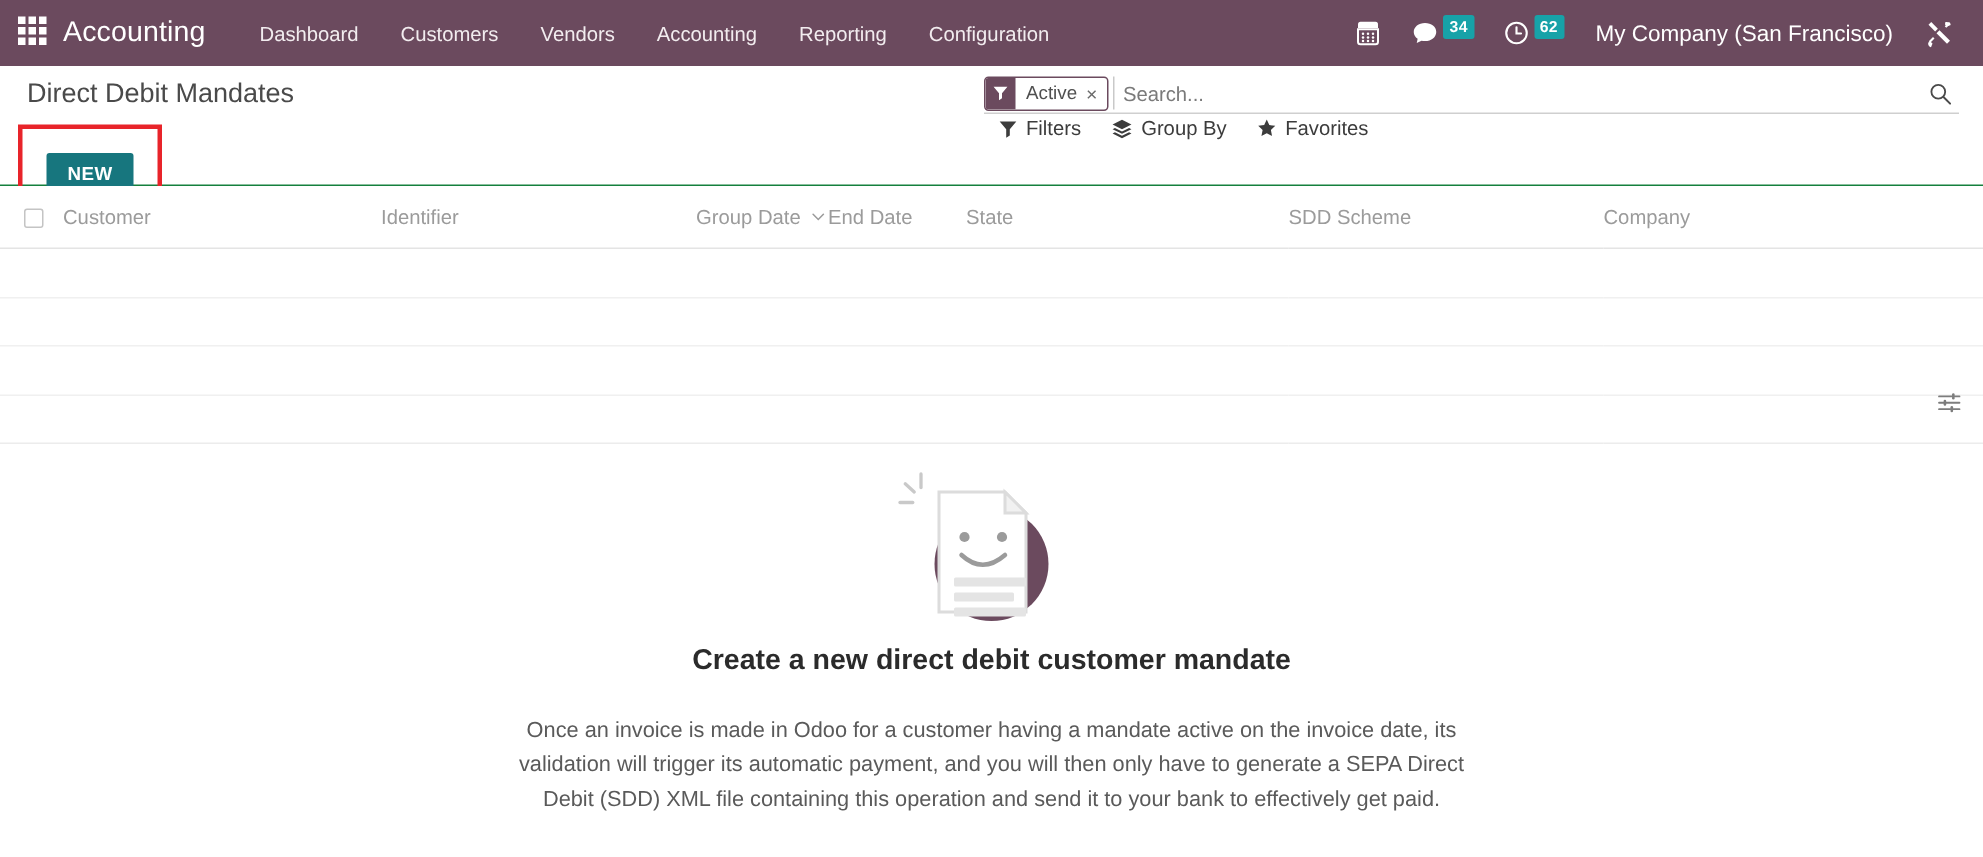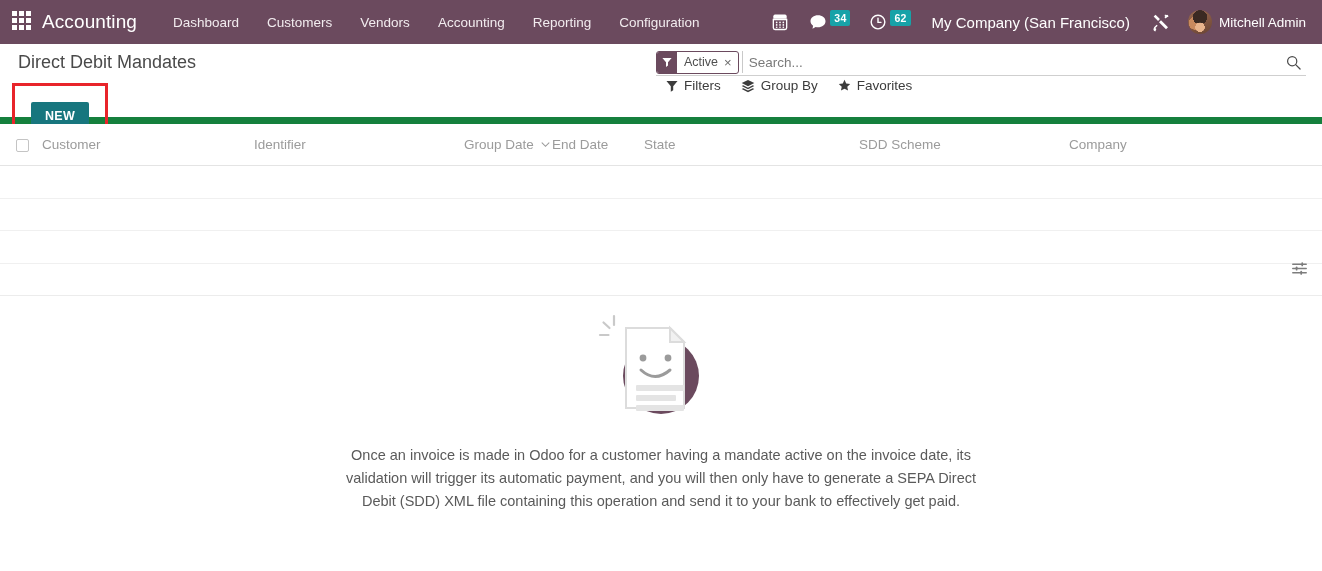--- a/index.html
+++ b/index.html
@@ -93,21 +93,21 @@
       radial-gradient(circle at 30% 55%, #c98a5e 0 30%, transparent 31%),
       linear-gradient(160deg, #9b6a4e, #6a4434);
     overflow: hidden;
     flex: none;
   }
   .user-name { font-size: 13.5px; color: #ffffff; white-space: nowrap; }
 
   
   .control-panel {
     background: #ffffff;
-    border-bottom: 7px solid #15803d;
+    border-bottom: 1px solid #15803d;
     position: relative;
     height: 80px;
   }
   .cp-title {
     position: absolute;
     left: 18px; top: 8px;
     font-size: 18px;
     color: #4a4a4a;
     font-weight: 400;
   }
@@ -334,24 +334,20 @@
     <div class="sys-btn">
       <svg class="sys-icon" viewBox="0 0 24 24">
         <path d="M3.2 5.4 5.4 3.2l5.3 5.3-2.2 2.2z" fill="#ffffff"></path>
         <path d="M9.6 12.2 18 20.6l2.4-2.4-8.4-8.4z" fill="#ffffff"></path>
         <path d="M20.8 4.4 17.4 7.8l-1.2-1.2 3.4-3.4zM3.4 18.6 6.8 15.2 8 16.4l-3.4 3.4z" fill="#ffffff"></path>
         <path d="M16.6 3.4c1.8-.7 4 .3 4.4 2.2l-3 1.1-1.6-1.6z" fill="#ffffff"></path>
         <path d="M3.2 19.4c-.8 1.6.2 3.6 2 3.9l1.2-2.9-1.5-1.5z" fill="#ffffff"></path>
       </svg>
     </div>
 
-    <div class="user-menu">
-      <div class="avatar"></div>
-      <span class="user-name">Mitchell Admin</span>
-    </div>
   </div>
 </div>
 
 <div class="control-panel">
   <div class="cp-title">Direct Debit Mandates</div>
 
   <div class="new-wrap">
     <button class="btn-new">NEW</button>
   </div>
 
@@ -480,14 +476,15 @@
     <circle cx="47" cy="50" r="3.4" fill="#9b9b9b"></circle>
     <circle cx="72" cy="50" r="3.4" fill="#9b9b9b"></circle>
     <path d="M45 62q14 13 29 0" fill="none" stroke="#9b9b9b" stroke-width="3" stroke-linecap="round"></path>
     <g fill="#e4e4e4">
       <rect x="40" y="77" width="48" height="6" rx="1"></rect>
       <rect x="40" y="87" width="40" height="6" rx="1"></rect>
       <rect x="40" y="97" width="48" height="6" rx="1"></rect>
     </g>
   </svg>
 
+  <div class="empty-title">Create a new direct debit customer mandate</div>
   <p class="empty-p second">Once an invoice is made in Odoo for a customer having a mandate active on the invoice date, its validation will trigger its automatic payment, and you will then only have to generate a SEPA Direct Debit (SDD) XML file containing this operation and send it to your bank to effectively get paid.</p>
 </div>
 
 </body></html>

